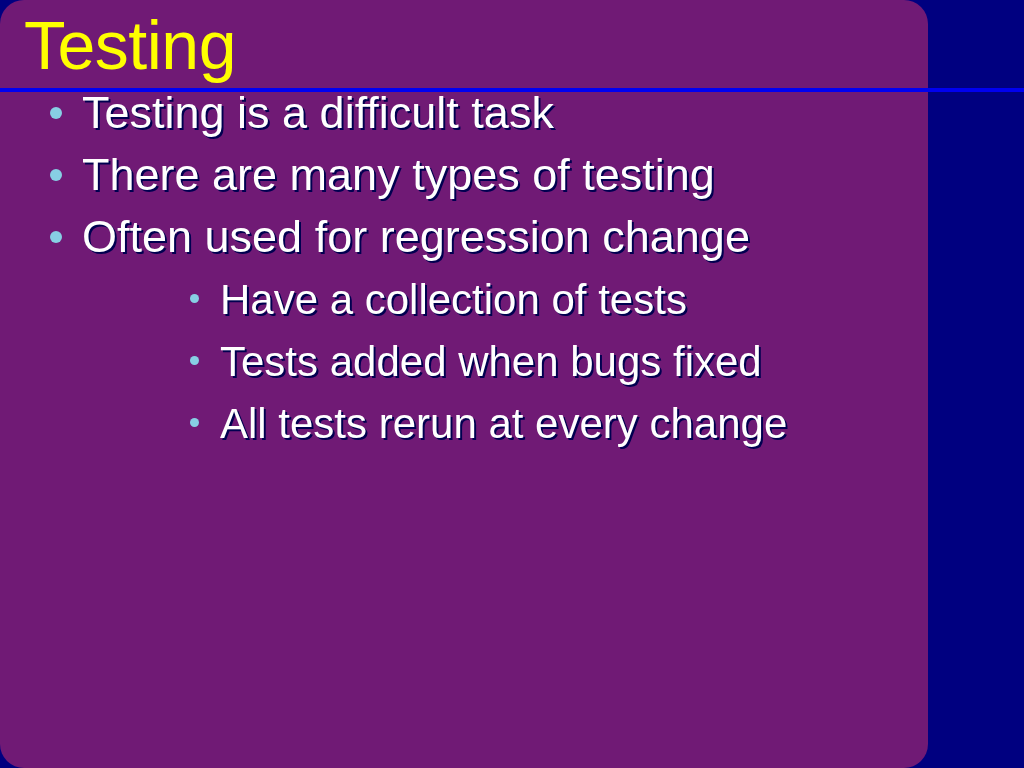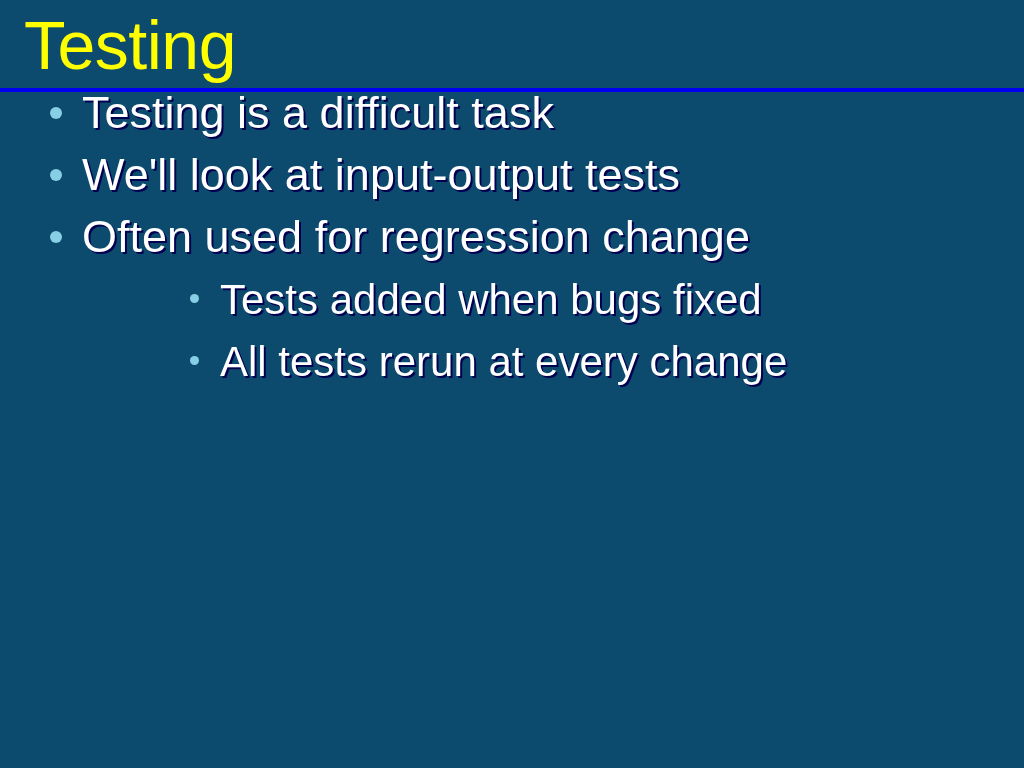--- a/index.html
+++ b/index.html
@@ -11,23 +11,24 @@
     width: 1024px;
     height: 768px;
     overflow: hidden;
     background: #000080;
     font-family: "Liberation Sans", sans-serif;
     -webkit-font-smoothing: antialiased;
   }
 
   #slide {
     position: relative;
-    width: 1024px;
+    width: 928px;
     height: 768px;
-    background: #0c4a6e;
+    background: #701a75;
+    border-radius: 24px;
   }
 
   
   #slide-title {
     position: absolute;
     left: 24px;
     top: 2px;
     margin: 0;
     font-size: 68px;
     line-height: 86px;
@@ -122,32 +123,36 @@
 
   <div id="title-rule"></div>
 
   <ul id="body-list">
 
     <li class="bullet-row level-1">
       <span class="bullet-dot"></span>
       <span class="bullet-text">Testing is a difficult task</span>
     </li>
 
-
     <li class="bullet-row level-1">
       <span class="bullet-dot"></span>
-      <span class="bullet-text">We'll look at input-output tests</span>
+      <span class="bullet-text">There are many types of testing</span>
     </li>
+
 
     <li class="bullet-row level-1">
       <span class="bullet-dot"></span>
       <span class="bullet-text">Often used for regression change</span>
 
       <ul class="sub-list">
 
+        <li class="bullet-row level-2">
+          <span class="bullet-dot"></span>
+          <span class="bullet-text">Have a collection of tests</span>
+        </li>
 
         <li class="bullet-row level-2">
           <span class="bullet-dot"></span>
           <span class="bullet-text">Tests added when bugs fixed</span>
         </li>
 
         <li class="bullet-row level-2">
           <span class="bullet-dot"></span>
           <span class="bullet-text">All tests rerun at every change</span>
         </li>

